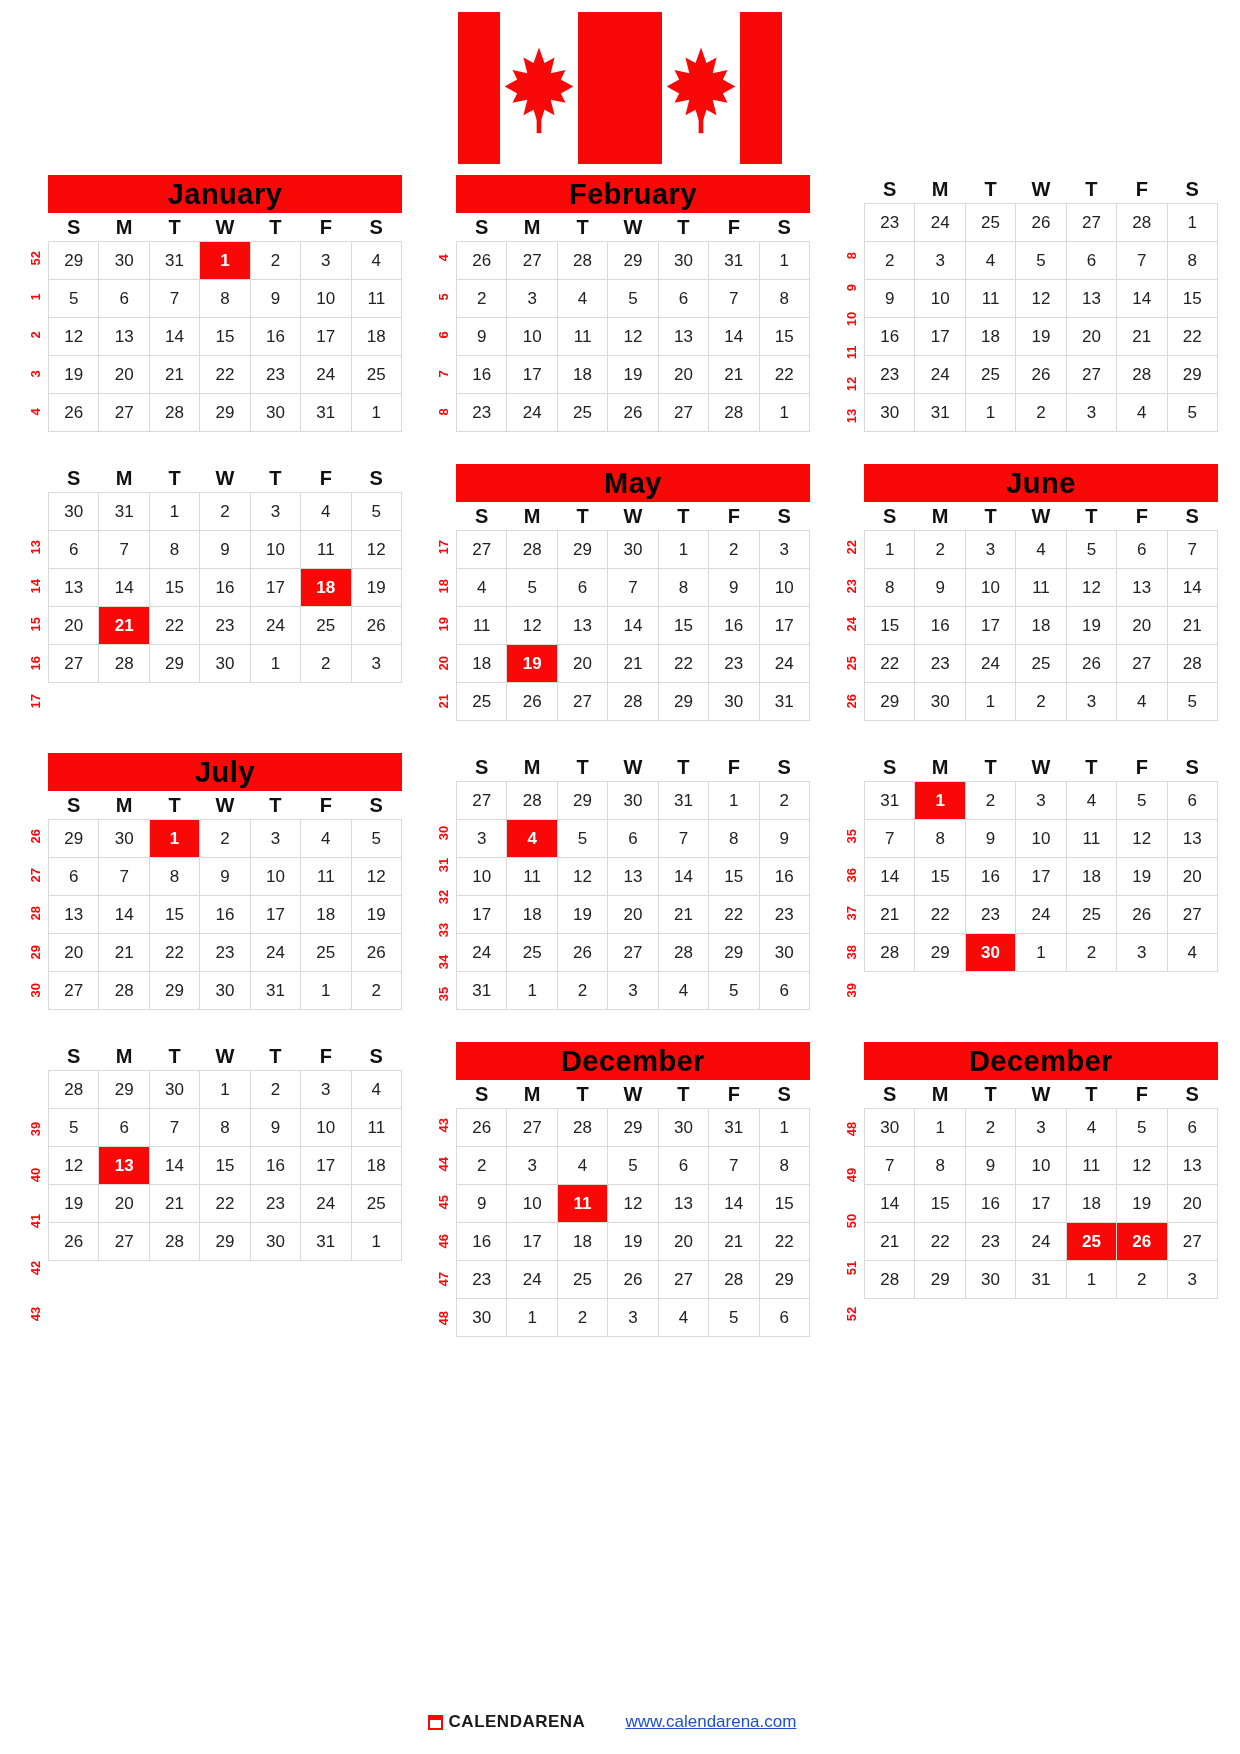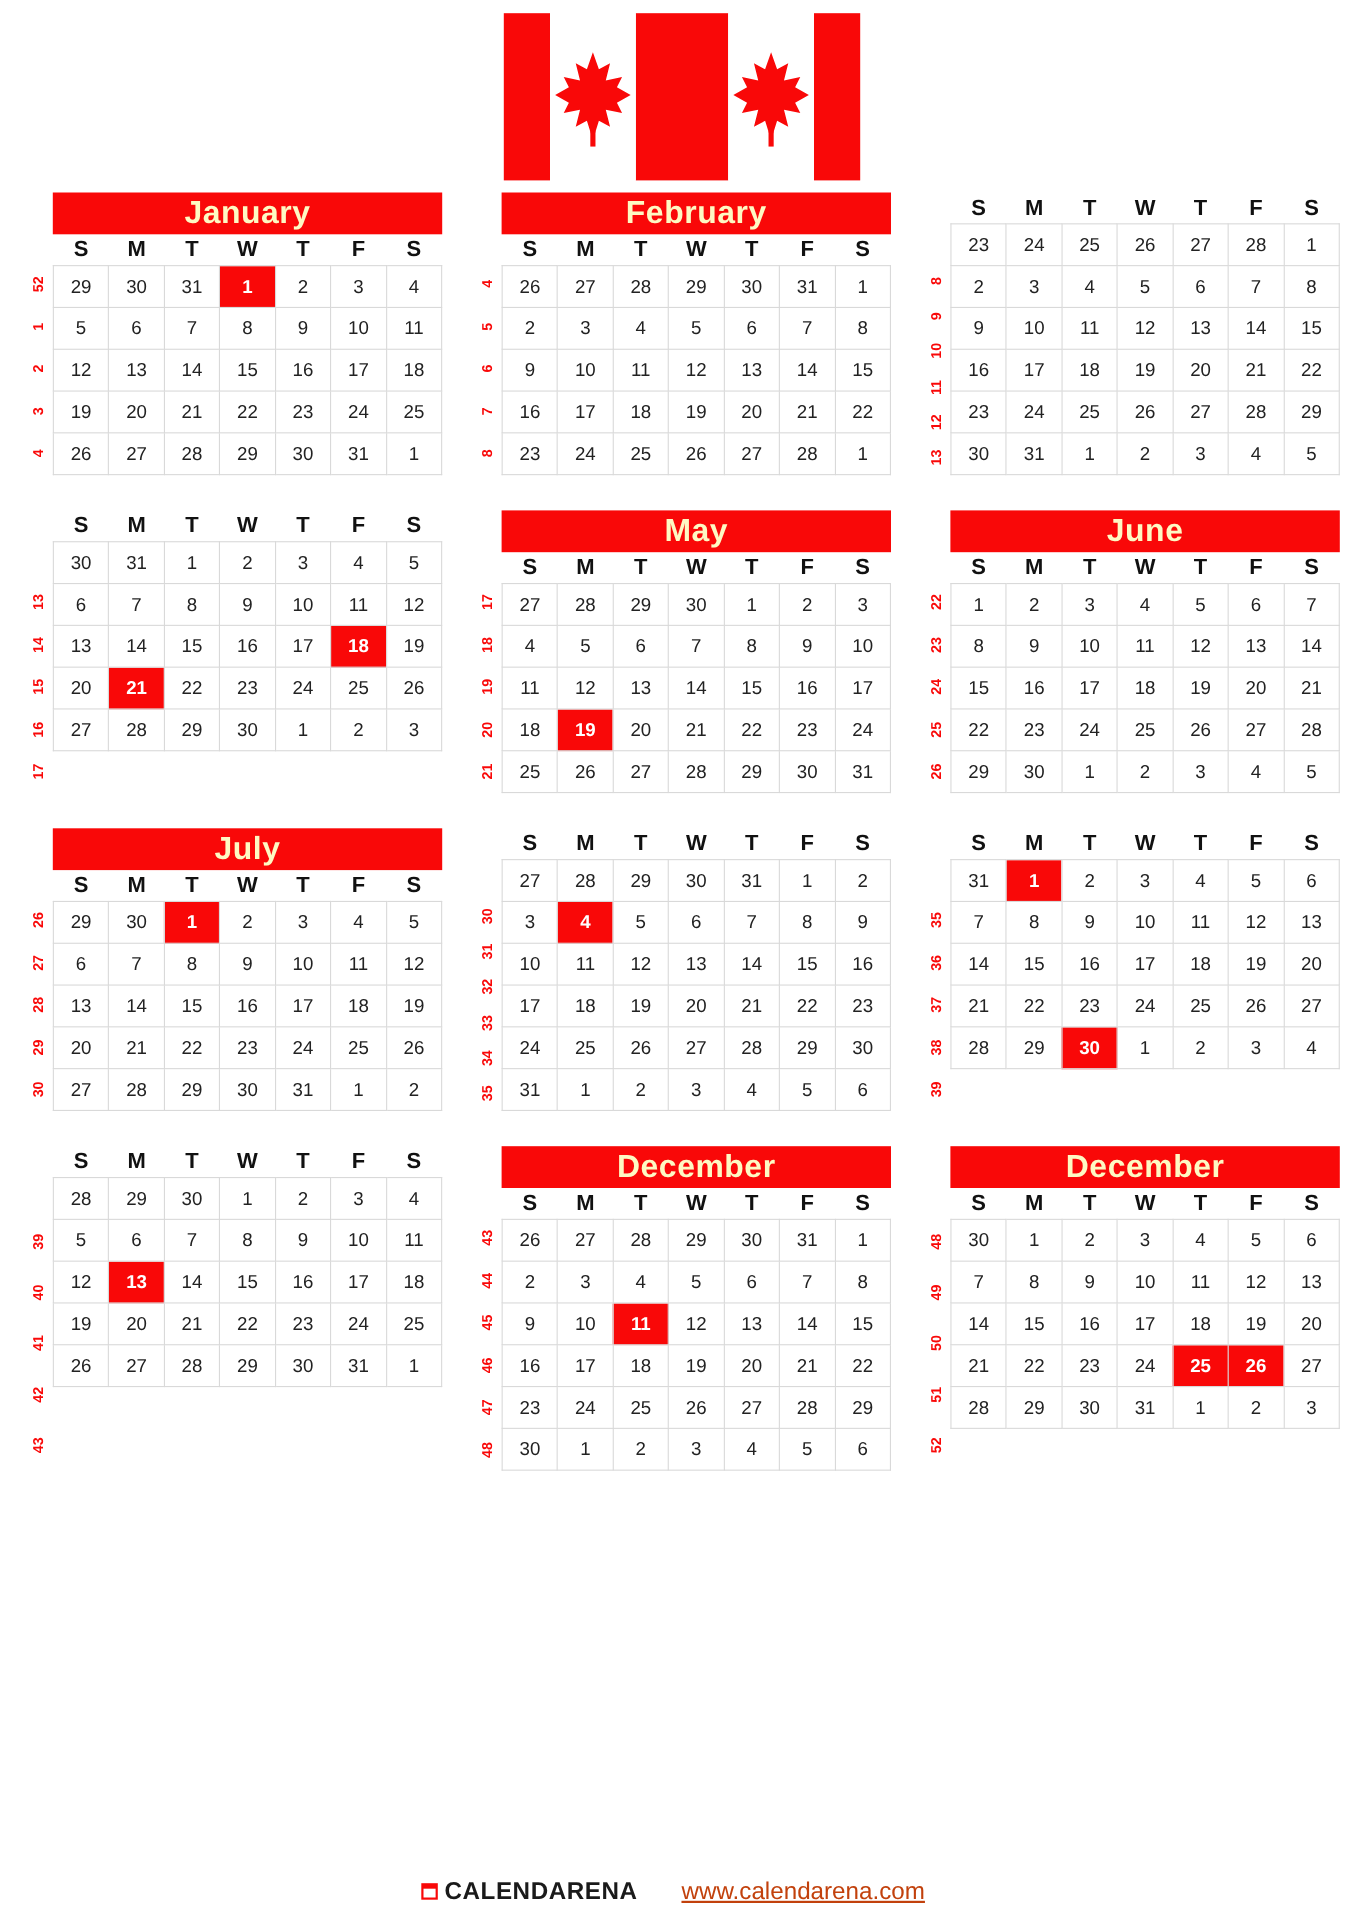--- a/index.html
+++ b/index.html
@@ -92,21 +92,21 @@
     writing-mode: vertical-rl;
     transform: rotate(180deg);
     font-weight: bold;
     height: 37px;
   }
   .mbody {
     flex: 1;
   }
   .mtitle {
     background: #f90808;
-    color: #fef9c3;
+    color: #000000;
     text-align: center;
     font-size: 29px;
     font-weight: bold;
     line-height: 38px;
     height: 38px;
     letter-spacing: 0.5px;
   }
   table.cal {
     width: 100%;
     border-collapse: collapse;
@@ -151,21 +151,21 @@
   
   .footer {
     position: absolute;
     left: 0;
     right: 16px;
     bottom: 22px;
     display: flex;
     align-items: center;
     justify-content: center;
     gap: 10px;
-    font-size: 22px;
+    font-size: 17px;
   }
   .brand {
     display: flex;
     align-items: center;
     gap: 6px;
     font-weight: bold;
     color: #1a1a1a;
     letter-spacing: 0.5px;
   }
   .brand-mark {
@@ -175,21 +175,21 @@
     display: inline-block;
     position: relative;
   }
   .brand-mark::after {
     content: "";
     position: absolute;
     left: 2px; right: 2px; top: 5px; bottom: 2px;
     background: #fff;
   }
   .site {
-    color: #c2410c;
+    color: #1d4ed8;
     margin-left: 30px;
   }
 </style>
 </head>
 <body>
 
 <div class="page">
 
   <div class="header">
     <div class="flag">

